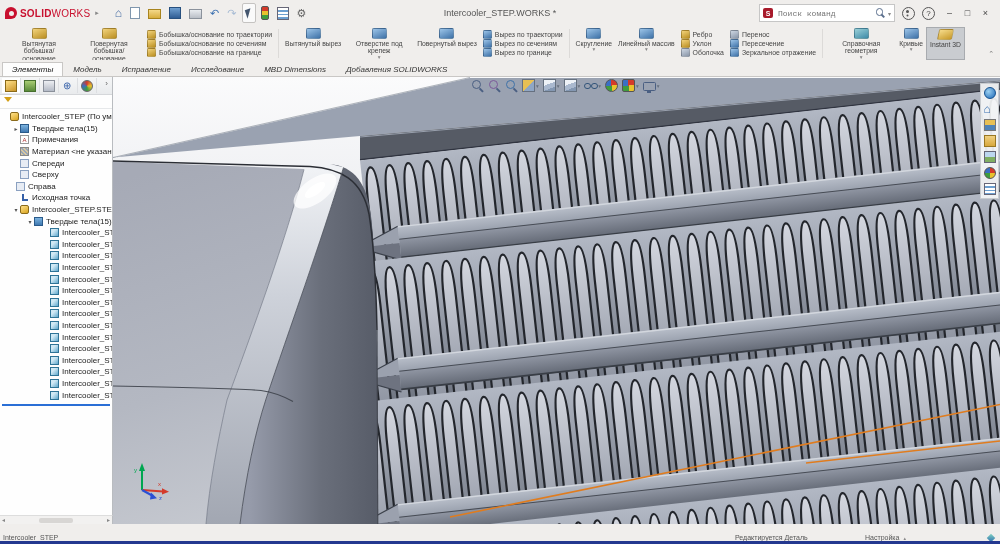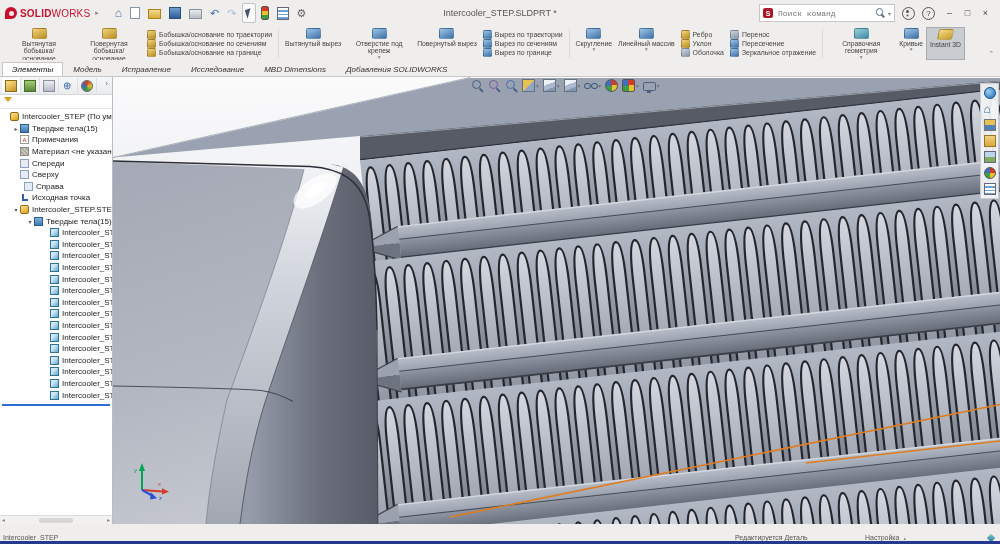--- a/index.html
+++ b/index.html
@@ -194,21 +194,21 @@
         <span class="qabtn" data-name="quick-access-button">
           <span class="qi" data-name="rebuild-icon"></span>
         </span>
         <span class="qabtn" data-name="quick-access-button">
           <span class="qi" data-name="options-list-icon"></span>
         </span>
         <span class="qabtn has-dd" data-name="quick-access-button">
           <span class="qi" data-name="settings-gear-icon"></span>
         </span>
       </div>
-    <div class="doctitle" data-name="document-title">Intercooler_STEP.SLDPRT *</div>
+    <div class="doctitle" data-name="document-title">Intercooler_STEP.WORKS *</div>
     <div class="trail" data-name="titlebar-right">
       <div class="search" data-name="command-search">
         <span class="slogo" data-name="solidworks-search-icon"></span>
         <input data-name="search-input" placeholder="Поиск команд" style="">
         <span class="mag" data-name="search-icon"></span>
         <span class="scaret" data-name="search-dropdown-icon">▾</span>
       </div>
       <span class="acct" data-name="account-icon"></span>
       <span class="help" data-name="help-icon"></span>
       <span data-name="window-controls" style="display:flex;gap:3px;">
@@ -443,21 +443,21 @@
         <div class="trow" data-name="tree-item" style="padding-left: 12px;">
           <span class="texp" data-name="tree-expander-icon"></span>
           <span class="ticon" data-name="plane-icon"></span>
           <span class="tlabel" data-name="tree-item-label">Спереди</span>
         </div>
         <div class="trow" data-name="tree-item" style="padding-left: 12px;">
           <span class="texp" data-name="tree-expander-icon"></span>
           <span class="ticon" data-name="plane-icon"></span>
           <span class="tlabel" data-name="tree-item-label">Сверху</span>
         </div>
-        <div class="trow" data-name="tree-item" style="padding-left: 16px;">
+        <div class="trow" data-name="tree-item" style="padding-left: 8px;">
           <span class="texp" data-name="tree-expander-icon"></span>
           <span class="ticon" data-name="plane-icon"></span>
           <span class="tlabel" data-name="tree-item-label">Справа</span>
         </div>
         <div class="trow" data-name="tree-item" style="padding-left: 12px;">
           <span class="texp" data-name="tree-expander-icon"></span>
           <span class="ticon" data-name="origin-icon"></span>
           <span class="tlabel" data-name="tree-item-label">Исходная точка</span>
         </div>
         <div class="trow" data-name="tree-item" style="padding-left: 12px;">

